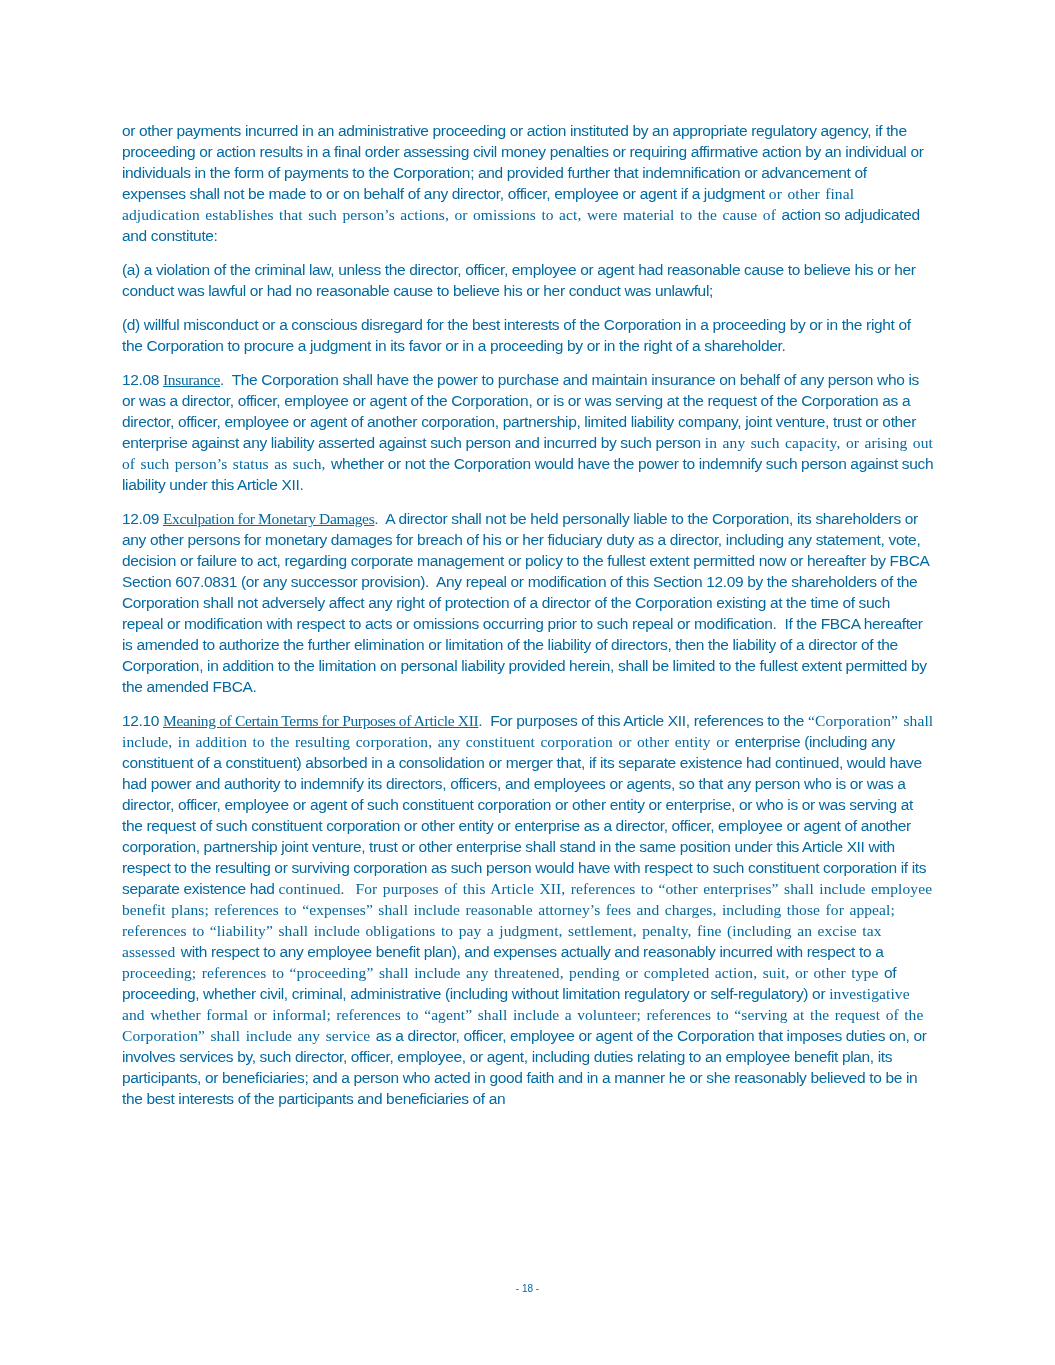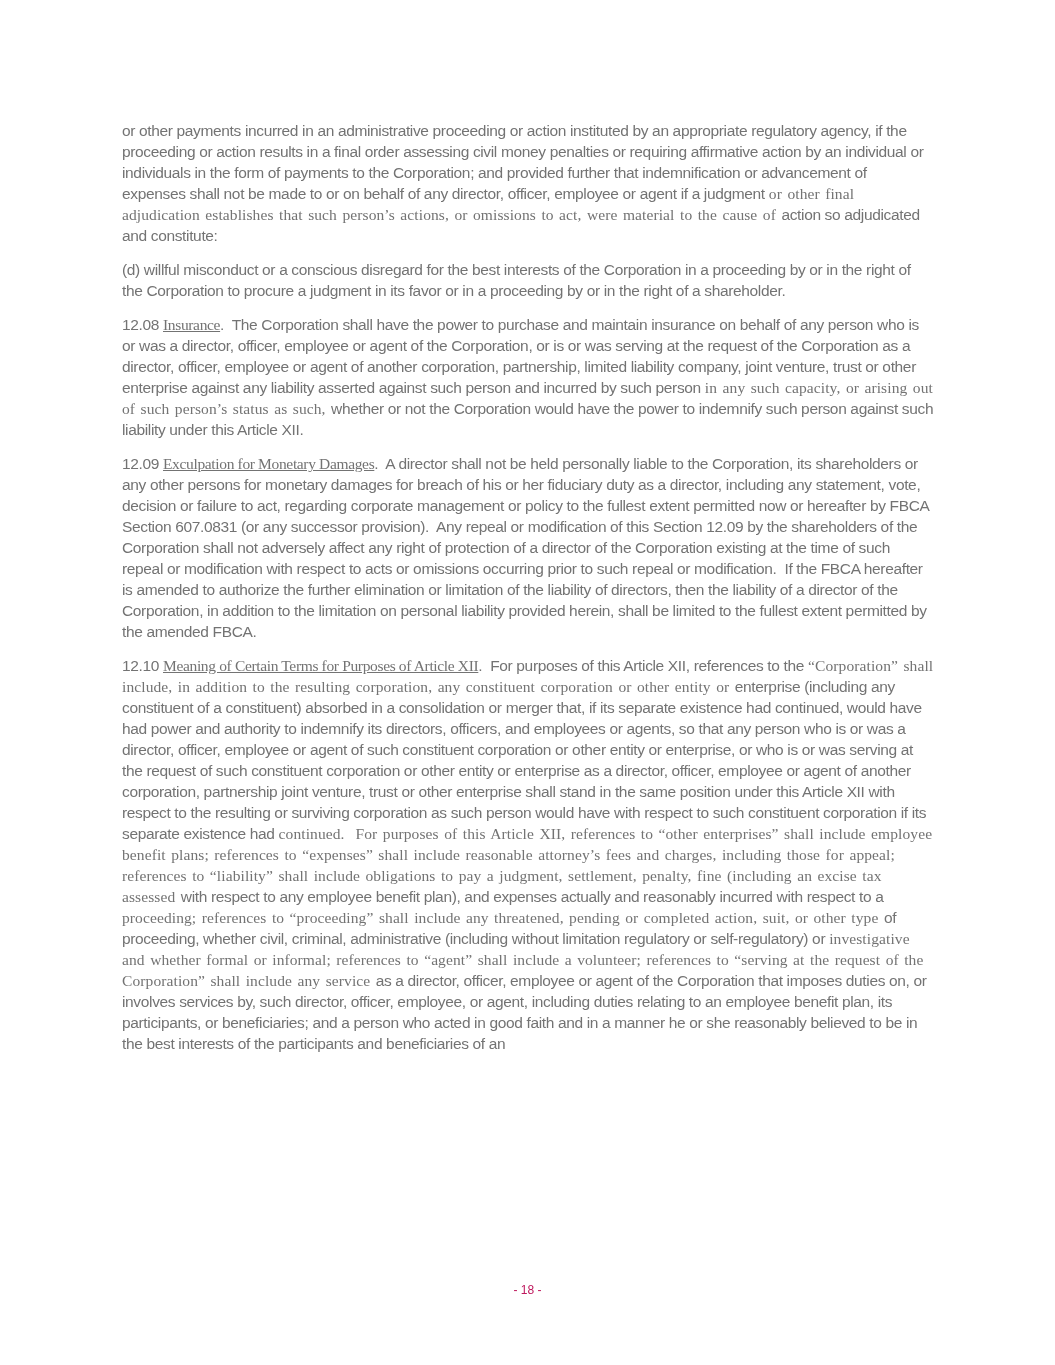--- a/index.html
+++ b/index.html
@@ -17,21 +17,21 @@
     position: absolute;
     left: 122px;
     top: 120px;
     width: 812px;
   }
   .para {
     margin: 0 0 13px 0;
     font-size: 15.5px;
     line-height: 21px;
     letter-spacing: -0.35px;
-    color: #737373;
+    color: #0369a1;
     white-space: pre-wrap;
     text-align: left;
   }
   .run-sans {
     font-family: "Liberation Sans", sans-serif;
   }
   .run-sans_u {
     font-family: Liberation Serif, serif;
     text-decoration: underline;
   }
@@ -40,28 +40,29 @@
     letter-spacing: 0.1px;
     word-spacing: 1.5px;
   }
   .footer {
     position: absolute;
     top: 1283px;
     left: 0;
     width: 1055px;
     text-align: center;
     font-family: "Liberation Sans", sans-serif;
-    font-size: 12px;
-    color: #be185d;
+    font-size: 10px;
+    color: #0369a1;
   }
 </style>
 </head>
 <body>
 
 <div class="page">
   <div class="para"><span class="run-sans">or other payments incurred in an administrative proceeding or action instituted by an appropriate regulatory agency, if the proceeding or action results in a final order assessing civil money penalties or requiring affirmative action by an individual or individuals in the form of payments to the Corporation; and provided further that indemnification or advancement of expenses shall not be made to or on behalf of any director, officer, employee or agent if a judgment </span><span class="run-serif">or other final adjudication establishes that such person’s actions, or omissions to act, were material to the cause of </span><span class="run-sans">action so adjudicated and constitute:</span></div>
+  <div class="para"><span class="run-sans">(a) a violation of the criminal law, unless the director, officer, employee or agent had reasonable cause to believe his or her conduct was lawful or had no reasonable cause to believe his or her conduct was unlawful;</span></div>
   <div class="para"><span class="run-sans">(d) willful misconduct or a conscious disregard for the best interests of the Corporation in a proceeding by or in the right of the Corporation to procure a judgment in its favor or in a proceeding by or in the right of a shareholder.</span></div>
   <div class="para"><span class="run-sans">12.08 </span><span class="run-sans_u">Insurance</span><span class="run-sans">.  The Corporation shall have the power to purchase and maintain insurance on behalf of any person who is or was a director, officer, employee or agent of the Corporation, or is or was serving at the request of the Corporation as a director, officer, employee or agent of another corporation, partnership, limited liability company, joint venture, trust or other enterprise against any liability asserted against such person and incurred by such person </span><span class="run-serif">in any such capacity, or arising out of such person’s status as such, </span><span class="run-sans">whether or not the Corporation would have the power to indemnify such person against such liability under this Article XII.</span></div>
   <div class="para"><span class="run-sans">12.09 </span><span class="run-sans_u">Exculpation for Monetary Damages</span><span class="run-sans">.  A director shall not be held personally liable to the Corporation, its shareholders or any other persons for monetary damages for breach of his or her fiduciary duty as a director, including any statement, vote, decision or failure to act, regarding corporate management or policy to the fullest extent permitted now or hereafter by FBCA Section 607.0831 (or any successor provision).  Any repeal or modification of this Section 12.09 by the shareholders of the Corporation shall not adversely affect any right of protection of a director of the Corporation existing at the time of such repeal or modification with respect to acts or omissions occurring prior to such repeal or modification.  If the FBCA hereafter is amended to authorize the further elimination or limitation of the liability of directors, then the liability of a director of the Corporation, in addition to the limitation on personal liability provided herein, shall be limited to the fullest extent permitted by the amended FBCA.</span></div>
   <div class="para"><span class="run-sans">12.10 </span><span class="run-sans_u">Meaning of Certain Terms for Purposes of Article XII</span><span class="run-sans">.  For purposes of this Article XII, references to the </span><span class="run-serif">“Corporation” shall include, in addition to the resulting corporation, any constituent corporation or other entity or </span><span class="run-sans">enterprise (including any constituent of a constituent) absorbed in a consolidation or merger that, if its separate existence had continued, would have had power and authority to indemnify its directors, officers, and employees or agents, so that any person who is or was a director, officer, employee or agent of such constituent corporation or other entity or enterprise, or who is or was serving at the request of such constituent corporation or other entity or enterprise as a director, officer, employee or agent of another corporation, partnership joint venture, trust or other enterprise shall stand in the same position under this Article XII with respect to the resulting or surviving corporation as such person would have with respect to such constituent corporation if its separate existence had </span><span class="run-serif">continued.  For purposes of this Article XII, references to “other enterprises” shall include employee benefit plans; references to “expenses” shall include reasonable attorney’s fees and charges, including those for appeal; references to “liability” shall include obligations to pay a judgment, settlement, penalty, fine (including an excise tax assessed </span><span class="run-sans">with respect to any employee benefit plan), and expenses actually and reasonably incurred with respect to a </span><span class="run-serif">proceeding; references to “proceeding” shall include any threatened, pending or completed action, suit, or other type </span><span class="run-sans">of proceeding, whether civil, criminal, administrative (including without limitation regulatory or self-regulatory) or </span><span class="run-serif">investigative and whether formal or informal; references to “agent” shall include a volunteer; references to “serving at the request of the Corporation” shall include any service </span><span class="run-sans">as a director, officer, employee or agent of the Corporation that imposes duties on, or involves services by, such director, officer, employee, or agent, including duties relating to an employee benefit plan, its participants, or beneficiaries; and a person who acted in good faith and in a manner he or she reasonably believed to be in the best interests of the participants and beneficiaries of an</span></div>
 </div>
 
 <div class="footer">- 18 -</div>
 
 </body></html>

